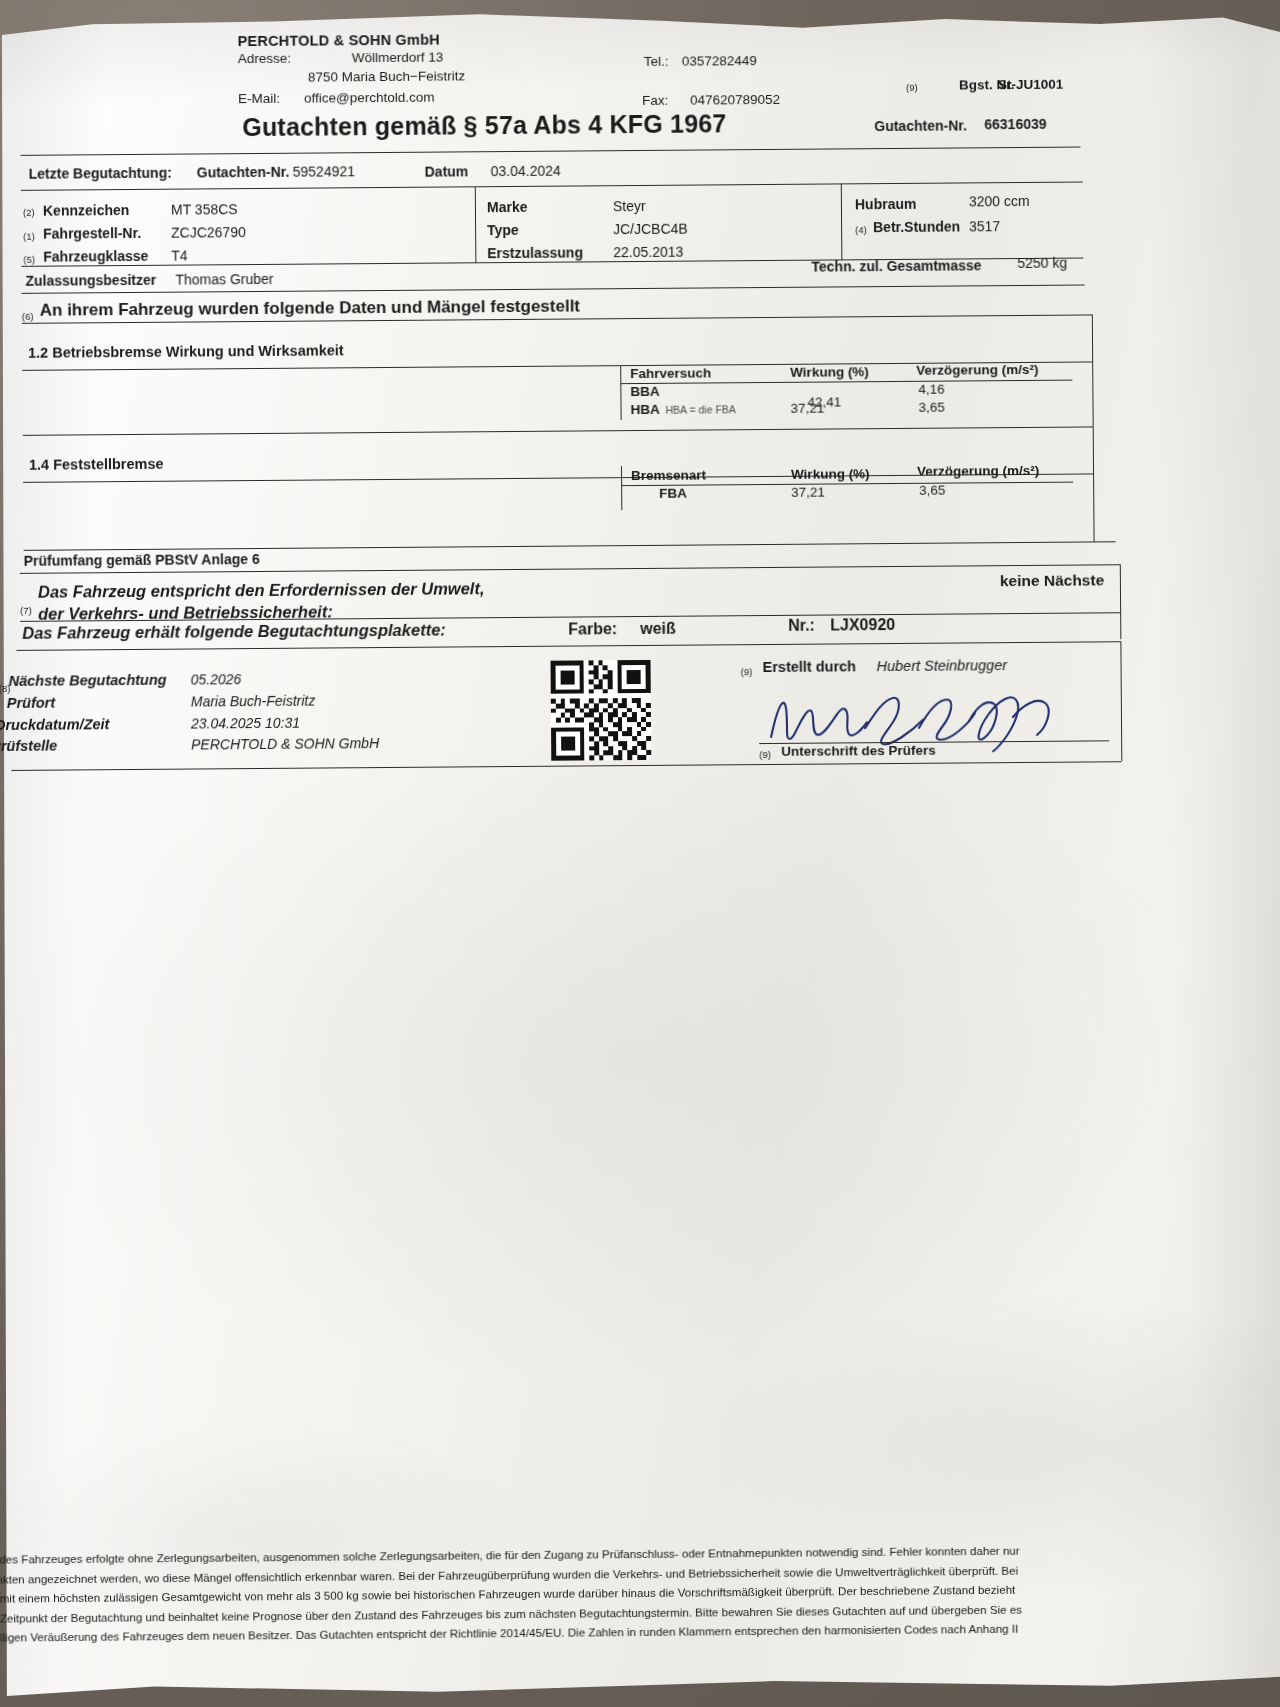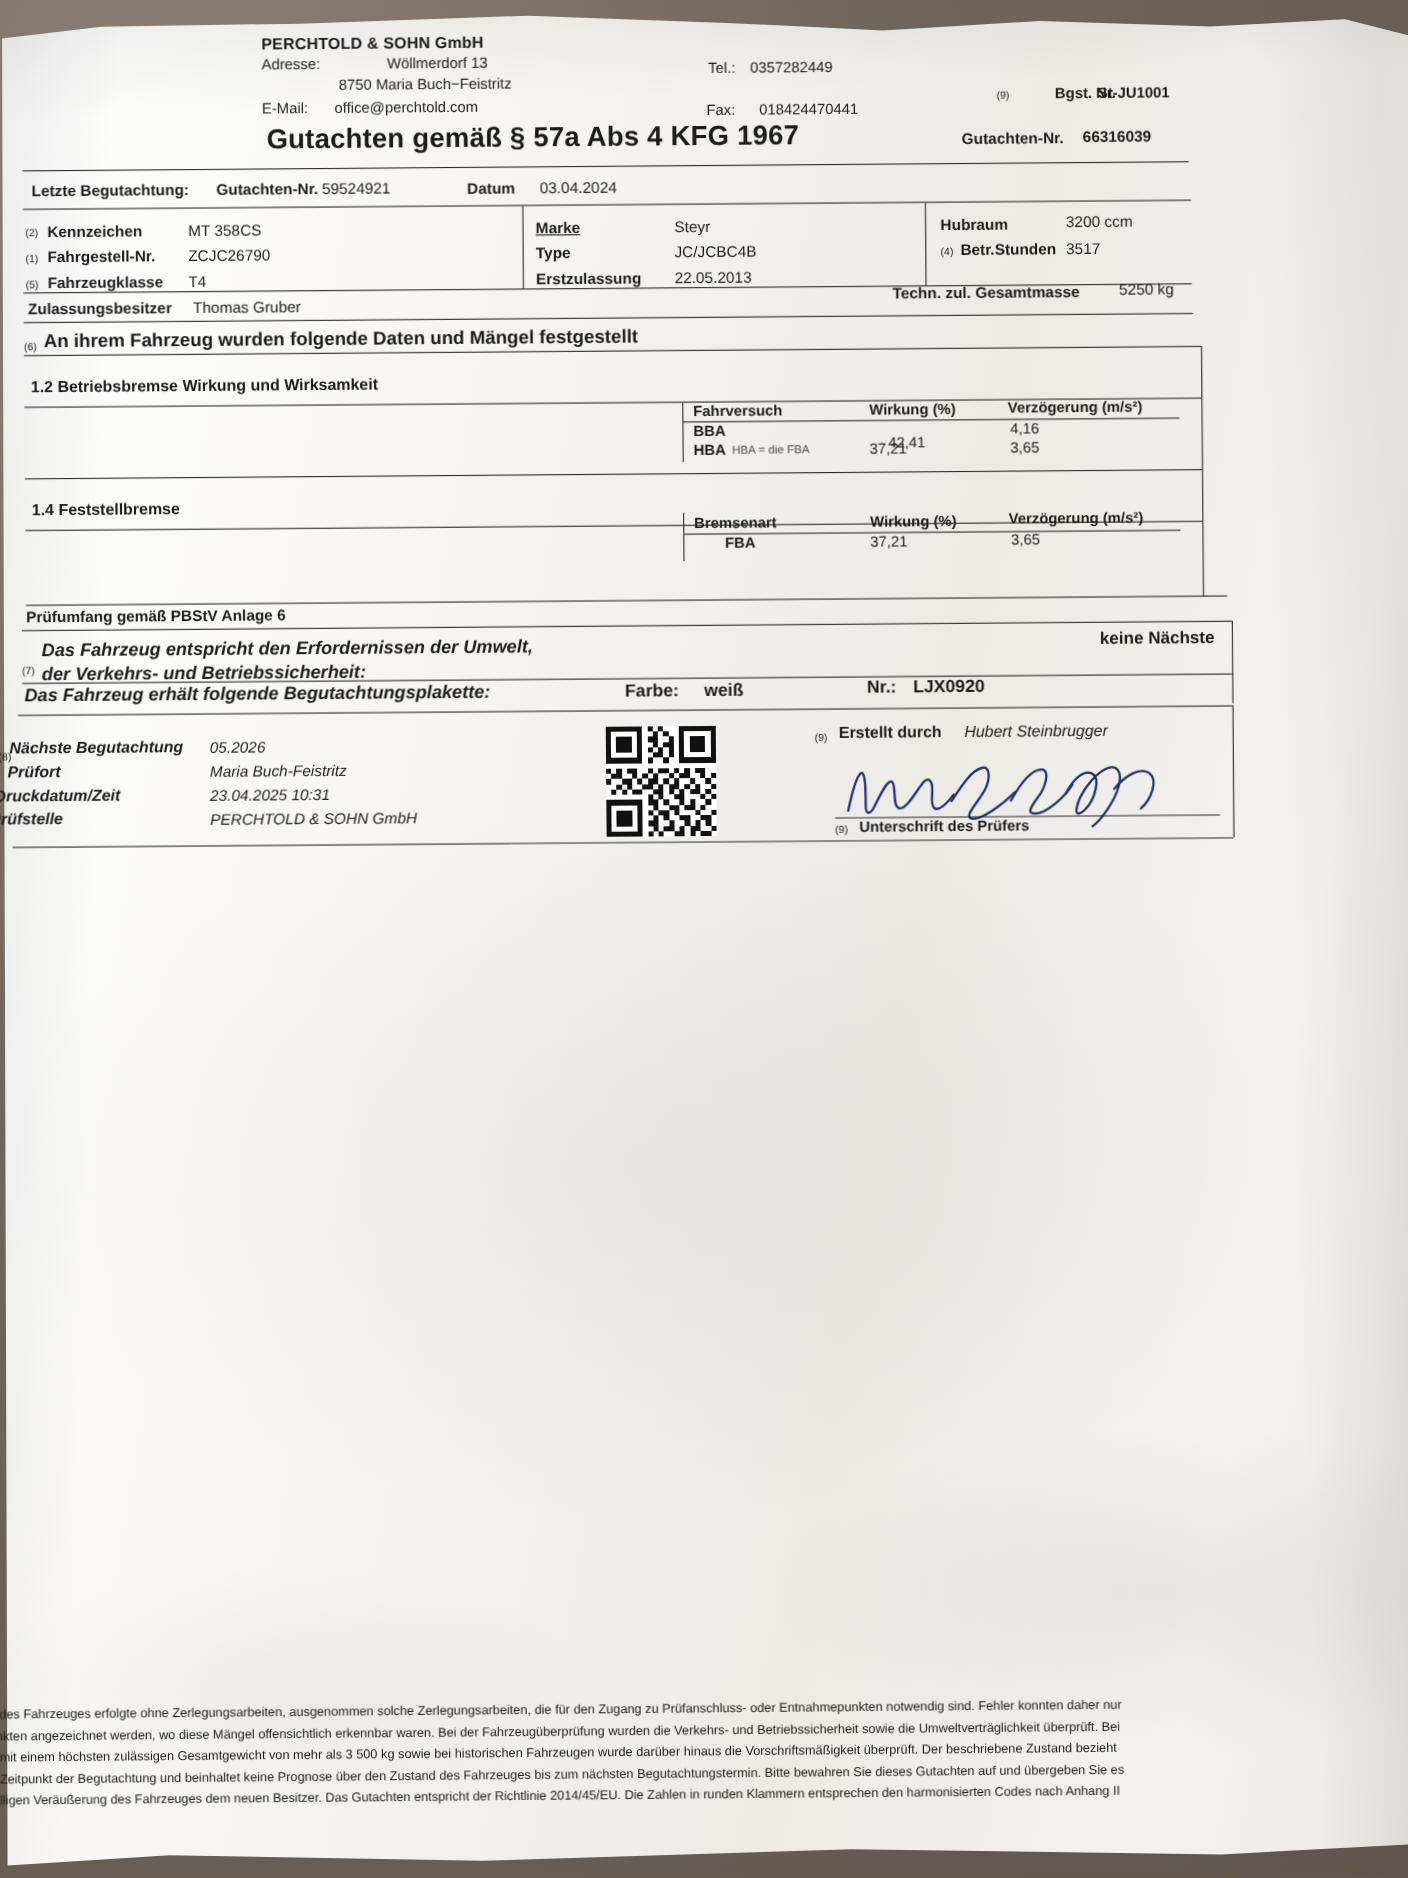--- a/index.html
+++ b/index.html
@@ -147,21 +147,21 @@
   <div class="abs company b" style="left:240px; top:30px;">PERCHTOLD &amp; SOHN GmbH</div>
   <div class="abs" style="left:240px; top:48px; font-size:13.5px;">Adresse:</div>
   <div class="abs" style="left:310px; top:48px; font-size:13.5px;margin-left:44px;">Wöllmerdorf 13</div>
   <div class="abs" style="left:310px; top:67px; font-size:13.5px;">8750 Maria Buch−Feistritz</div>
   <div class="abs" style="left:240px; top:88px; font-size:13.5px;">E-Mail:</div>
   <div class="abs" style="left:306px; top:88px; font-size:13.5px;">office@perchtold.com</div>
 
   <div class="abs" style="left:646px; top:54px; font-size:13.5px;">Tel.:</div>
   <div class="abs" style="left:684px; top:54px; font-size:13.5px;">0357282449</div>
   <div class="abs" style="left:644px; top:93px; font-size:13.5px;">Fax:</div>
-  <div class="abs" style="left:692px; top:93px; font-size:13.5px;">018424470441</div>
+  <div class="abs" style="left:692px; top:93px; font-size:13.5px;">047620789052</div>
 
   <div class="abs xs" style="left:908px; top:84px;">(9)</div>
   <div class="abs b" style="left:928px; top:80px; font-size:13.5px;margin-left:33px;">Bgst. Nr.</div>
   <div class="abs b" style="left:1000px; top:80px; font-size:13.5px;">St-JU1001</div>
 
   <div class="abs title" style="left:244px; top:110px;">Gutachten gemäß § 57a Abs 4 KFG 1967</div>
   <div class="abs b" style="left:876px; top:120px; font-size:14px;">Gutachten-Nr.</div>
   <div class="abs b" style="left:986px; top:119px; font-size:14px;">66316039</div>
 
   <div class="hline" style="left:22px; top:150px; width:1060px;"></div>
@@ -182,21 +182,21 @@
   <div class="abs" style="left:172px; top:198px; font-size:14px;">MT 358CS</div>
 
   <div class="abs xs" style="left:24px; top:226px;">(1)</div>
   <div class="abs b" style="left:44px; top:221px; font-size:14px;">Fahrgestell-Nr.</div>
   <div class="abs" style="left:172px; top:221px; font-size:14px;">ZCJC26790</div>
 
   <div class="abs xs" style="left:24px; top:249px;">(5)</div>
   <div class="abs b" style="left:44px; top:244px; font-size:14px;">Fahrzeugklasse</div>
   <div class="abs" style="left:172px; top:244px; font-size:14px;">T4</div>
 
-  <div class="abs b" style="left:488px; top:198px; font-size:14px;text-decoration:underline;">Marke</div>
+  <div class="abs b" style="left:488px; top:198px; font-size:14px;">Marke</div>
   <div class="abs" style="left:614px; top:198px; font-size:14px;">Steyr</div>
   <div class="abs b" style="left:488px; top:221px; font-size:14px;">Type</div>
   <div class="abs" style="left:614px; top:221px; font-size:14px;">JC/JCBC4B</div>
   <div class="abs b" style="left:488px; top:244px; font-size:14px;">Erstzulassung</div>
   <div class="abs" style="left:614px; top:244px; font-size:14px;">22.05.2013</div>
 
   <div class="abs b" style="left:856px; top:198px; font-size:14px;">Hubraum</div>
   <div class="abs" style="left:970px; top:196px; font-size:14px;">3200 ccm</div>
   <div class="abs xs" style="left:856px; top:226px;">(4)</div>
   <div class="abs b" style="left:874px; top:221px; font-size:14px;">Betr.Stunden</div>

